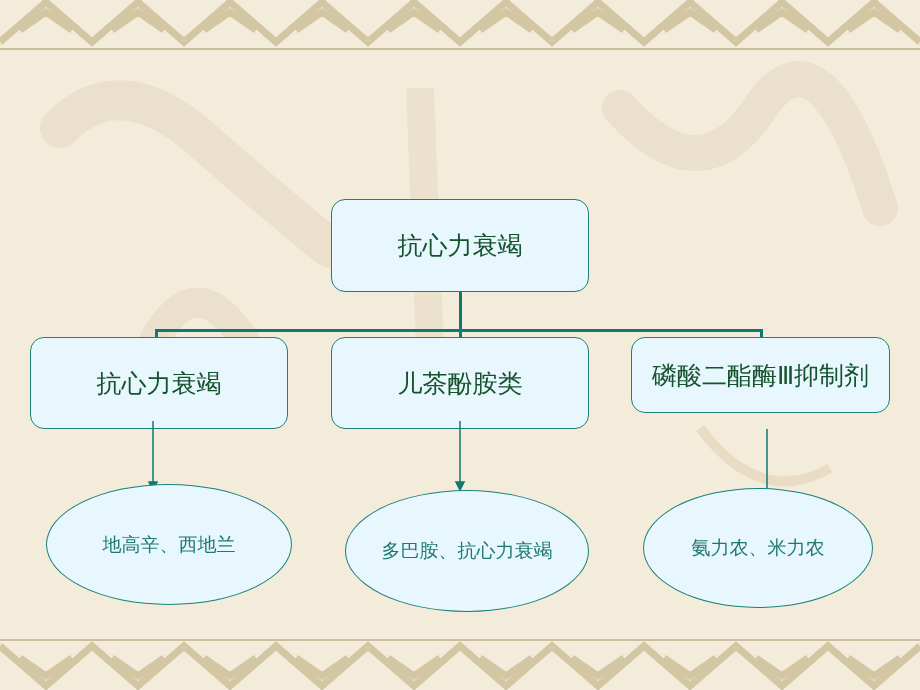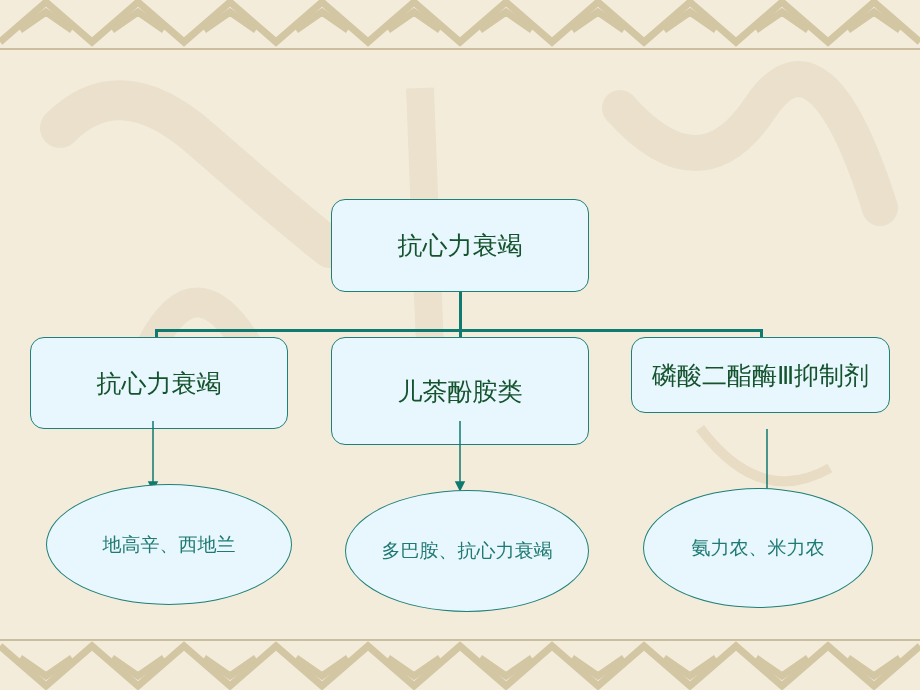--- a/index.html
+++ b/index.html
@@ -56,21 +56,21 @@
 <div class="conn" style="left:459px;top:329px;width:3px;height:10px"></div>
 <div class="conn" style="left:760px;top:329px;width:3px;height:10px"></div>
 
 <div class="box" style="left:331px;top:199px;width:258px;height:93px">
   <span>抗心力衰竭</span>
 </div>
 
 <div class="box" style="left:30px;top:337px;width:258px;height:92px">
   <span>抗心力衰竭</span>
 </div>
-<div class="box" style="left:331px;top:337px;width:258px;height:108px">
+<div class="box" style="left:331px;top:337px;width:258px;height:92px">
   <span>儿茶酚胺类</span>
 </div>
 <div class="box" style="left:631px;top:337px;width:259px;height:76px">
   <span>磷酸二酯酶Ⅲ抑制剂</span>
 </div>
 
 <svg style="position:absolute;left:0;top:0" width="920" height="690">
   <g stroke="#0f7a70" stroke-width="1.5" fill="#0f7a70">
     <line x1="153" y1="421" x2="153" y2="484"></line>
       <polygon points="149,482 157,482 153,490"></polygon>

